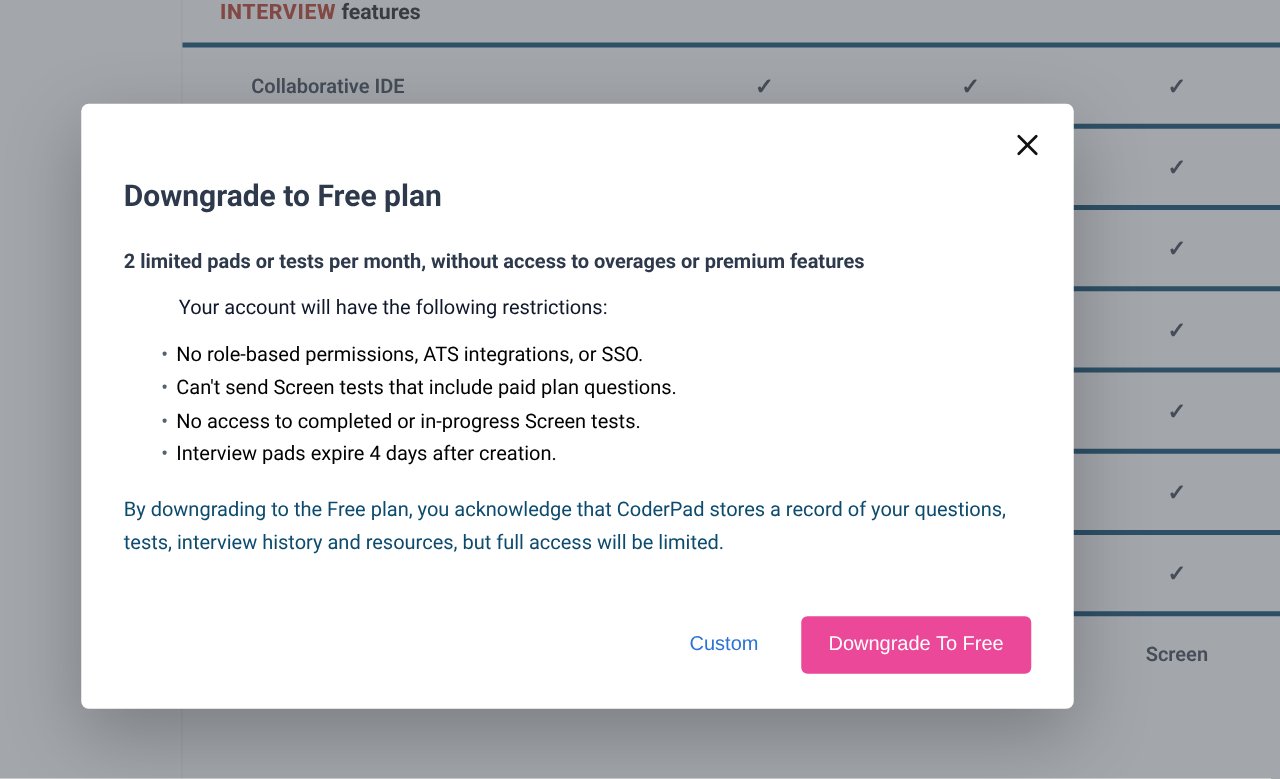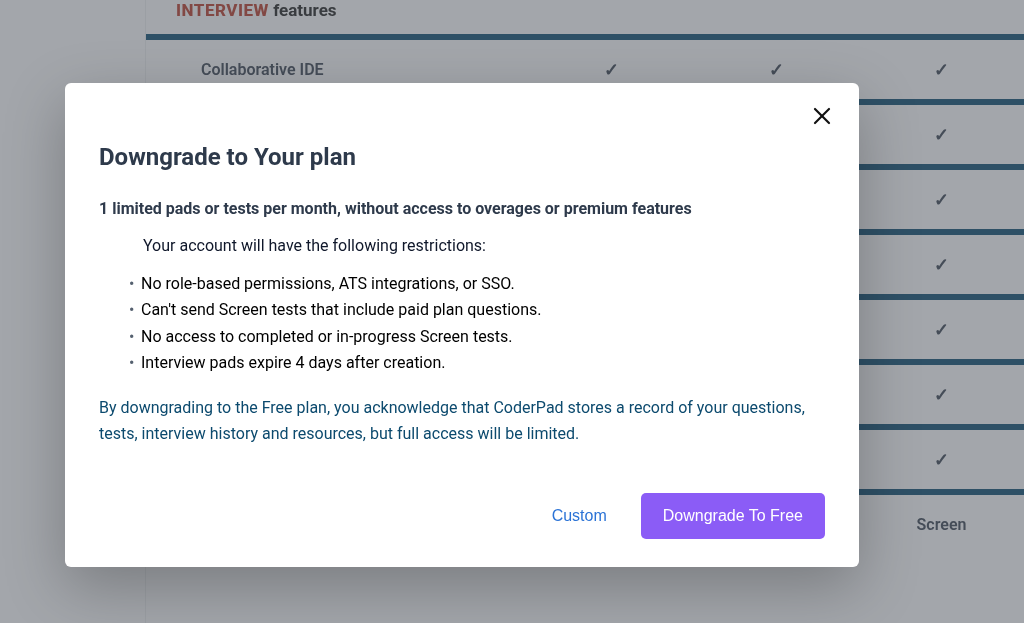--- a/index.html
+++ b/index.html
@@ -39,21 +39,21 @@
     }
     .section-title .brand {
       color: #b53a2a;
       font-weight: 800;
       letter-spacing: 0.5px;
     }
     .row {
       display: flex;
       align-items: center;
       height: 65px;
-      border-top: 6px solid #0c4a6e;
+      border-top: 4px solid #0c4a6e;
       padding-left: 55px;
       font-size: 16px;
       font-weight: 600;
       color: #3b4453;
     }
     .row .label {
       flex: 1;
     }
     .row .cell {
       width: 165px;
@@ -150,21 +150,21 @@
     .btn-text {
       background: none;
       border: none;
       color: #2b73d6;
       font-size: 16px;
       font-weight: 500;
       cursor: pointer;
       padding: 10px 6px;
     }
     .btn-primary {
-      background: #8b5cf6;
+      background: #ec4899;
       border: none;
       color: #fff;
       font-size: 16px;
       font-weight: 500;
       padding: 14px 22px;
       border-radius: 5px;
       cursor: pointer;
       text-align: right;
     }
   </style>
@@ -232,22 +232,22 @@
 <div class="scrim"></div>
 
 <div class="modal">
   <button class="close">
     <svg width="20" height="20" viewBox="0 0 20 20">
       <line x1="3" y1="3" x2="17" y2="17" stroke="currentColor" stroke-width="2.2" stroke-linecap="round"></line>
       <line x1="17" y1="3" x2="3" y2="17" stroke="currentColor" stroke-width="2.2" stroke-linecap="round"></line>
     </svg>
   </button>
 
-  <h1>Downgrade to Your plan</h1>
-  <p class="subhead">1 limited pads or tests per month, without access to overages or premium features</p>
+  <h1>Downgrade to Free plan</h1>
+  <p class="subhead">2 limited pads or tests per month, without access to overages or premium features</p>
   <p class="intro">Your account will have the following restrictions:</p>
   <ul>
     <li>No role-based permissions, ATS integrations, or SSO.</li>
     <li>Can't send Screen tests that include paid plan questions.</li>
     <li>No access to completed or in-progress Screen tests.</li>
     <li>Interview pads expire 4 days after creation.</li>
   </ul>
   <p class="disclaimer">By downgrading to the Free plan, you acknowledge that CoderPad stores a record of your questions, tests, interview history and resources, but full access will be limited.</p>
 
   <div class="actions">

